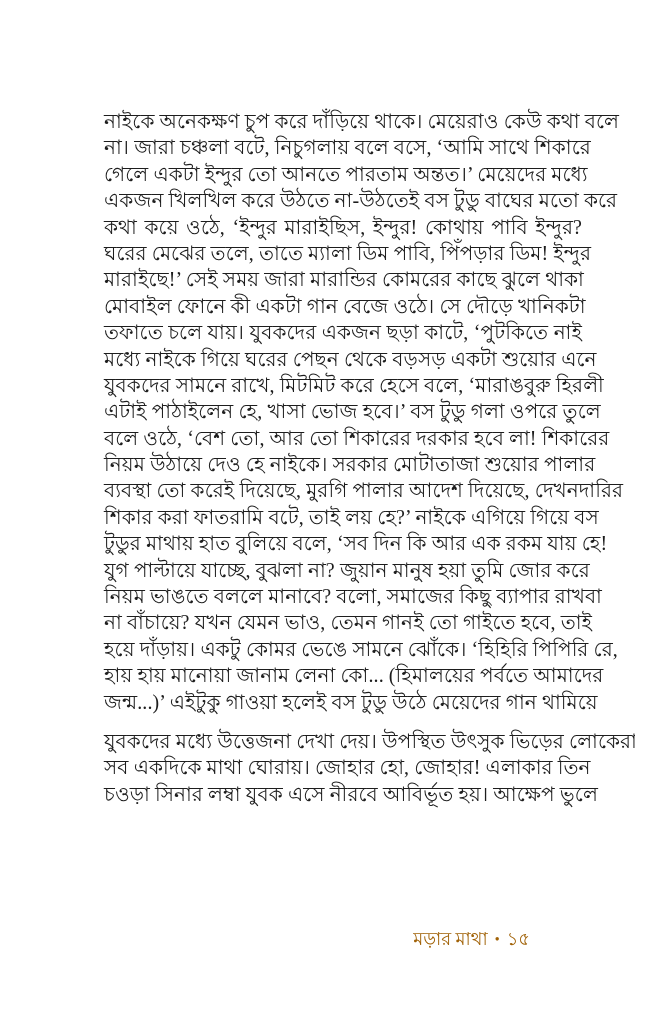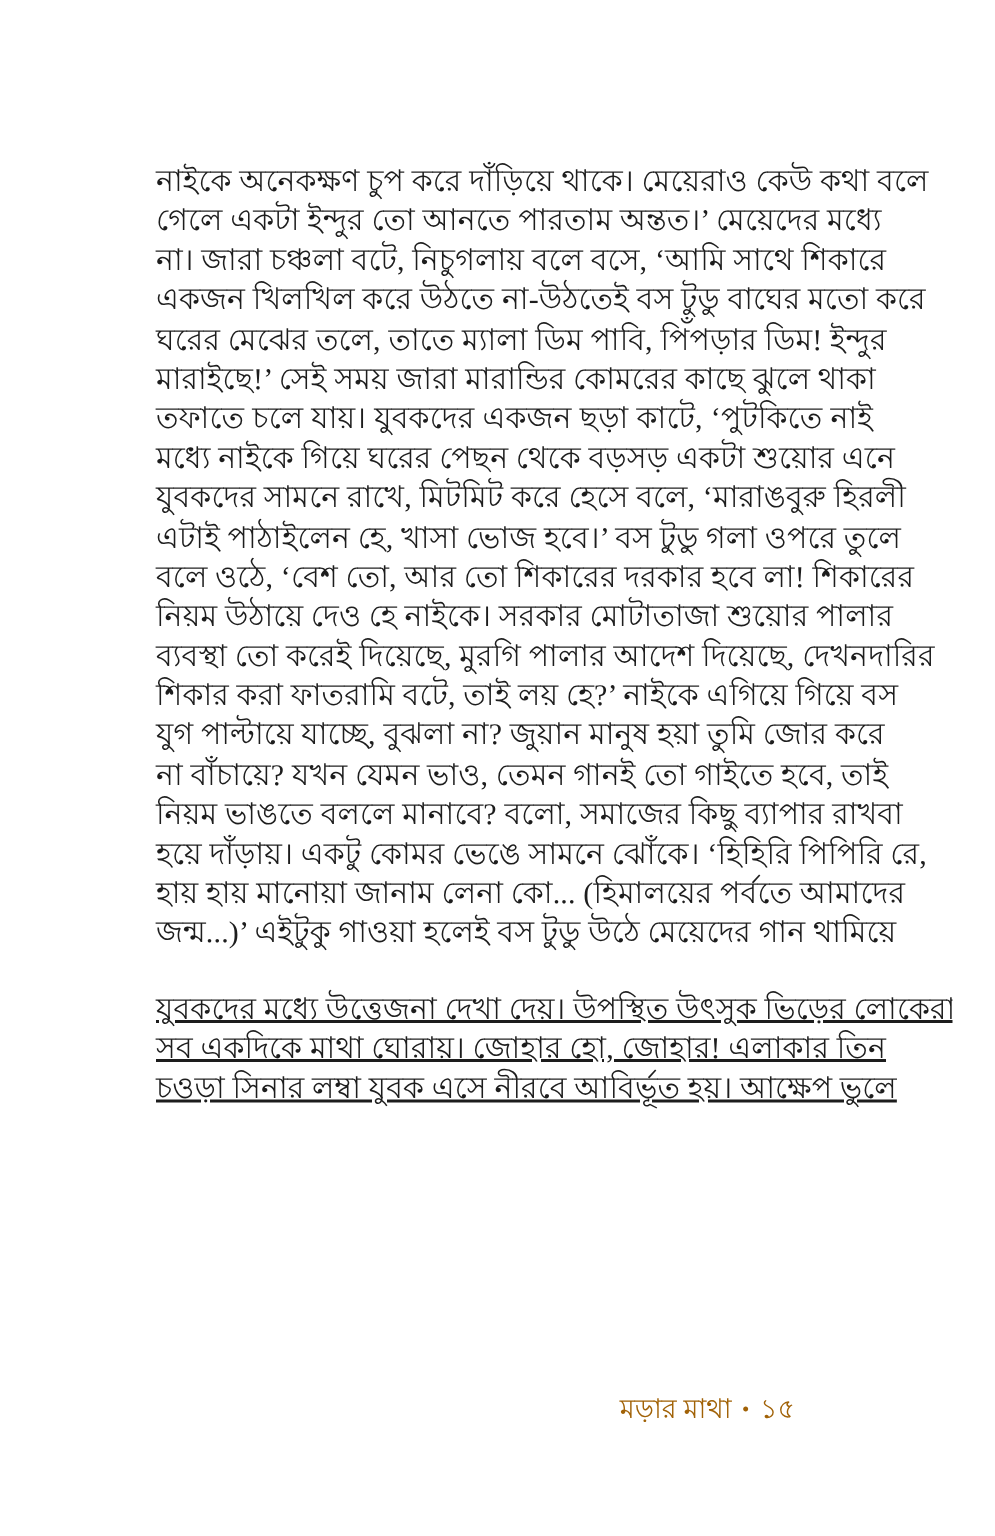--- a/index.html
+++ b/index.html
@@ -17,21 +17,21 @@
   }
   .text-block {
     position: absolute;
     left: 104px;
     top: 108px;
     width: 478px;
     color: #1d1d1d;
     font-size: 20px;
   }
   .paragraph { margin: 0; padding: 0; }
-  .paragraph + .paragraph { margin-top: 24px; text-decoration: underline; }
+  .paragraph + .paragraph { margin-top: 13px; }
   .line {
     height: 26.4px;
     line-height: 26.4px;
     text-align: justify;
     text-align-last: justify;
     white-space: nowrap;
     letter-spacing: 0.1px;
   }
   .line.last-line {
     text-align: left;
@@ -54,36 +54,39 @@
   }
 </style>
 </head>
 <body>
 
 <div class="page">
 
   <main class="text-block" id="body-text">
       <div class="paragraph">
         <div class="line">নাইকে অনেকক্ষণ চুপ করে দাঁড়িয়ে থাকে। মেয়েরাও কেউ কথা বলে</div>
+        <div class="line">না। জারা চঞ্চলা বটে, নিচুগলায় বলে বসে, ‘আমি সাথে শিকারে</div>
         <div class="line">গেলে একটা ইন্দুর তো আনতে পারতাম অন্তত।’ মেয়েদের মধ্যে</div>
-        <div class="line">না। জারা চঞ্চলা বটে, নিচুগলায় বলে বসে, ‘আমি সাথে শিকারে</div>
         <div class="line">একজন খিলখিল করে উঠতে না-উঠতেই বস টুডু বাঘের মতো করে</div>
+        <div class="line">কথা কয়ে ওঠে, ‘ইন্দুর মারাইছিস, ইন্দুর! কোথায় পাবি ইন্দুর?</div>
         <div class="line">ঘরের মেঝের তলে, তাতে ম্যালা ডিম পাবি, পিঁপড়ার ডিম! ইন্দুর</div>
         <div class="line">মারাইছে!’ সেই সময় জারা মারান্ডির কোমরের কাছে ঝুলে থাকা</div>
+        <div class="line">মোবাইল ফোনে কী একটা গান বেজে ওঠে। সে দৌড়ে খানিকটা</div>
         <div class="line">তফাতে চলে যায়। যুবকদের একজন ছড়া কাটে, ‘পুটকিতে নাই</div>
         <div class="line">মধ্যে নাইকে গিয়ে ঘরের পেছন থেকে বড়সড় একটা শুয়োর এনে</div>
         <div class="line">যুবকদের সামনে রাখে, মিটমিট করে হেসে বলে, ‘মারাঙবুরু হিরলী</div>
         <div class="line">এটাই পাঠাইলেন হে, খাসা ভোজ হবে।’ বস টুডু গলা ওপরে তুলে</div>
         <div class="line">বলে ওঠে, ‘বেশ তো, আর তো শিকারের দরকার হবে লা! শিকারের</div>
         <div class="line">নিয়ম উঠায়ে দেও হে নাইকে। সরকার মোটাতাজা শুয়োর পালার</div>
         <div class="line">ব্যবস্থা তো করেই দিয়েছে, মুরগি পালার আদেশ দিয়েছে, দেখনদারির</div>
         <div class="line">শিকার করা ফাতরামি বটে, তাই লয় হে?’ নাইকে এগিয়ে গিয়ে বস</div>
+        <div class="line">টুডুর মাথায় হাত বুলিয়ে বলে, ‘সব দিন কি আর এক রকম যায় হে!</div>
         <div class="line">যুগ পাল্টায়ে যাচ্ছে, বুঝলা না? জুয়ান মানুষ হয়া তুমি জোর করে</div>
+        <div class="line">নিয়ম ভাঙতে বললে মানাবে? বলো, সমাজের কিছু ব্যাপার রাখবা</div>
         <div class="line">না বাঁচায়ে? যখন যেমন ভাও, তেমন গানই তো গাইতে হবে, তাই</div>
-        <div class="line">নিয়ম ভাঙতে বললে মানাবে? বলো, সমাজের কিছু ব্যাপার রাখবা</div>
         <div class="line">হয়ে দাঁড়ায়। একটু কোমর ভেঙে সামনে ঝোঁকে। ‘হিহিরি পিপিরি রে,</div>
         <div class="line">হায় হায় মানোয়া জানাম লেনা কো... (হিমালয়ের পর্বতে আমাদের</div>
         <div class="line">জন্ম...)’ এইটুকু গাওয়া হলেই বস টুডু উঠে মেয়েদের গান থামিয়ে</div>
       </div>
       <div class="paragraph">
         <div class="line">যুবকদের মধ্যে উত্তেজনা দেখা দেয়। উপস্থিত উৎসুক ভিড়ের লোকেরা</div>
         <div class="line">সব একদিকে মাথা ঘোরায়। জোহার হো, জোহার! এলাকার তিন</div>
         <div class="line">চওড়া সিনার লম্বা যুবক এসে নীরবে আবির্ভূত হয়। আক্ষেপ ভুলে</div>
       </div>
     </main>

